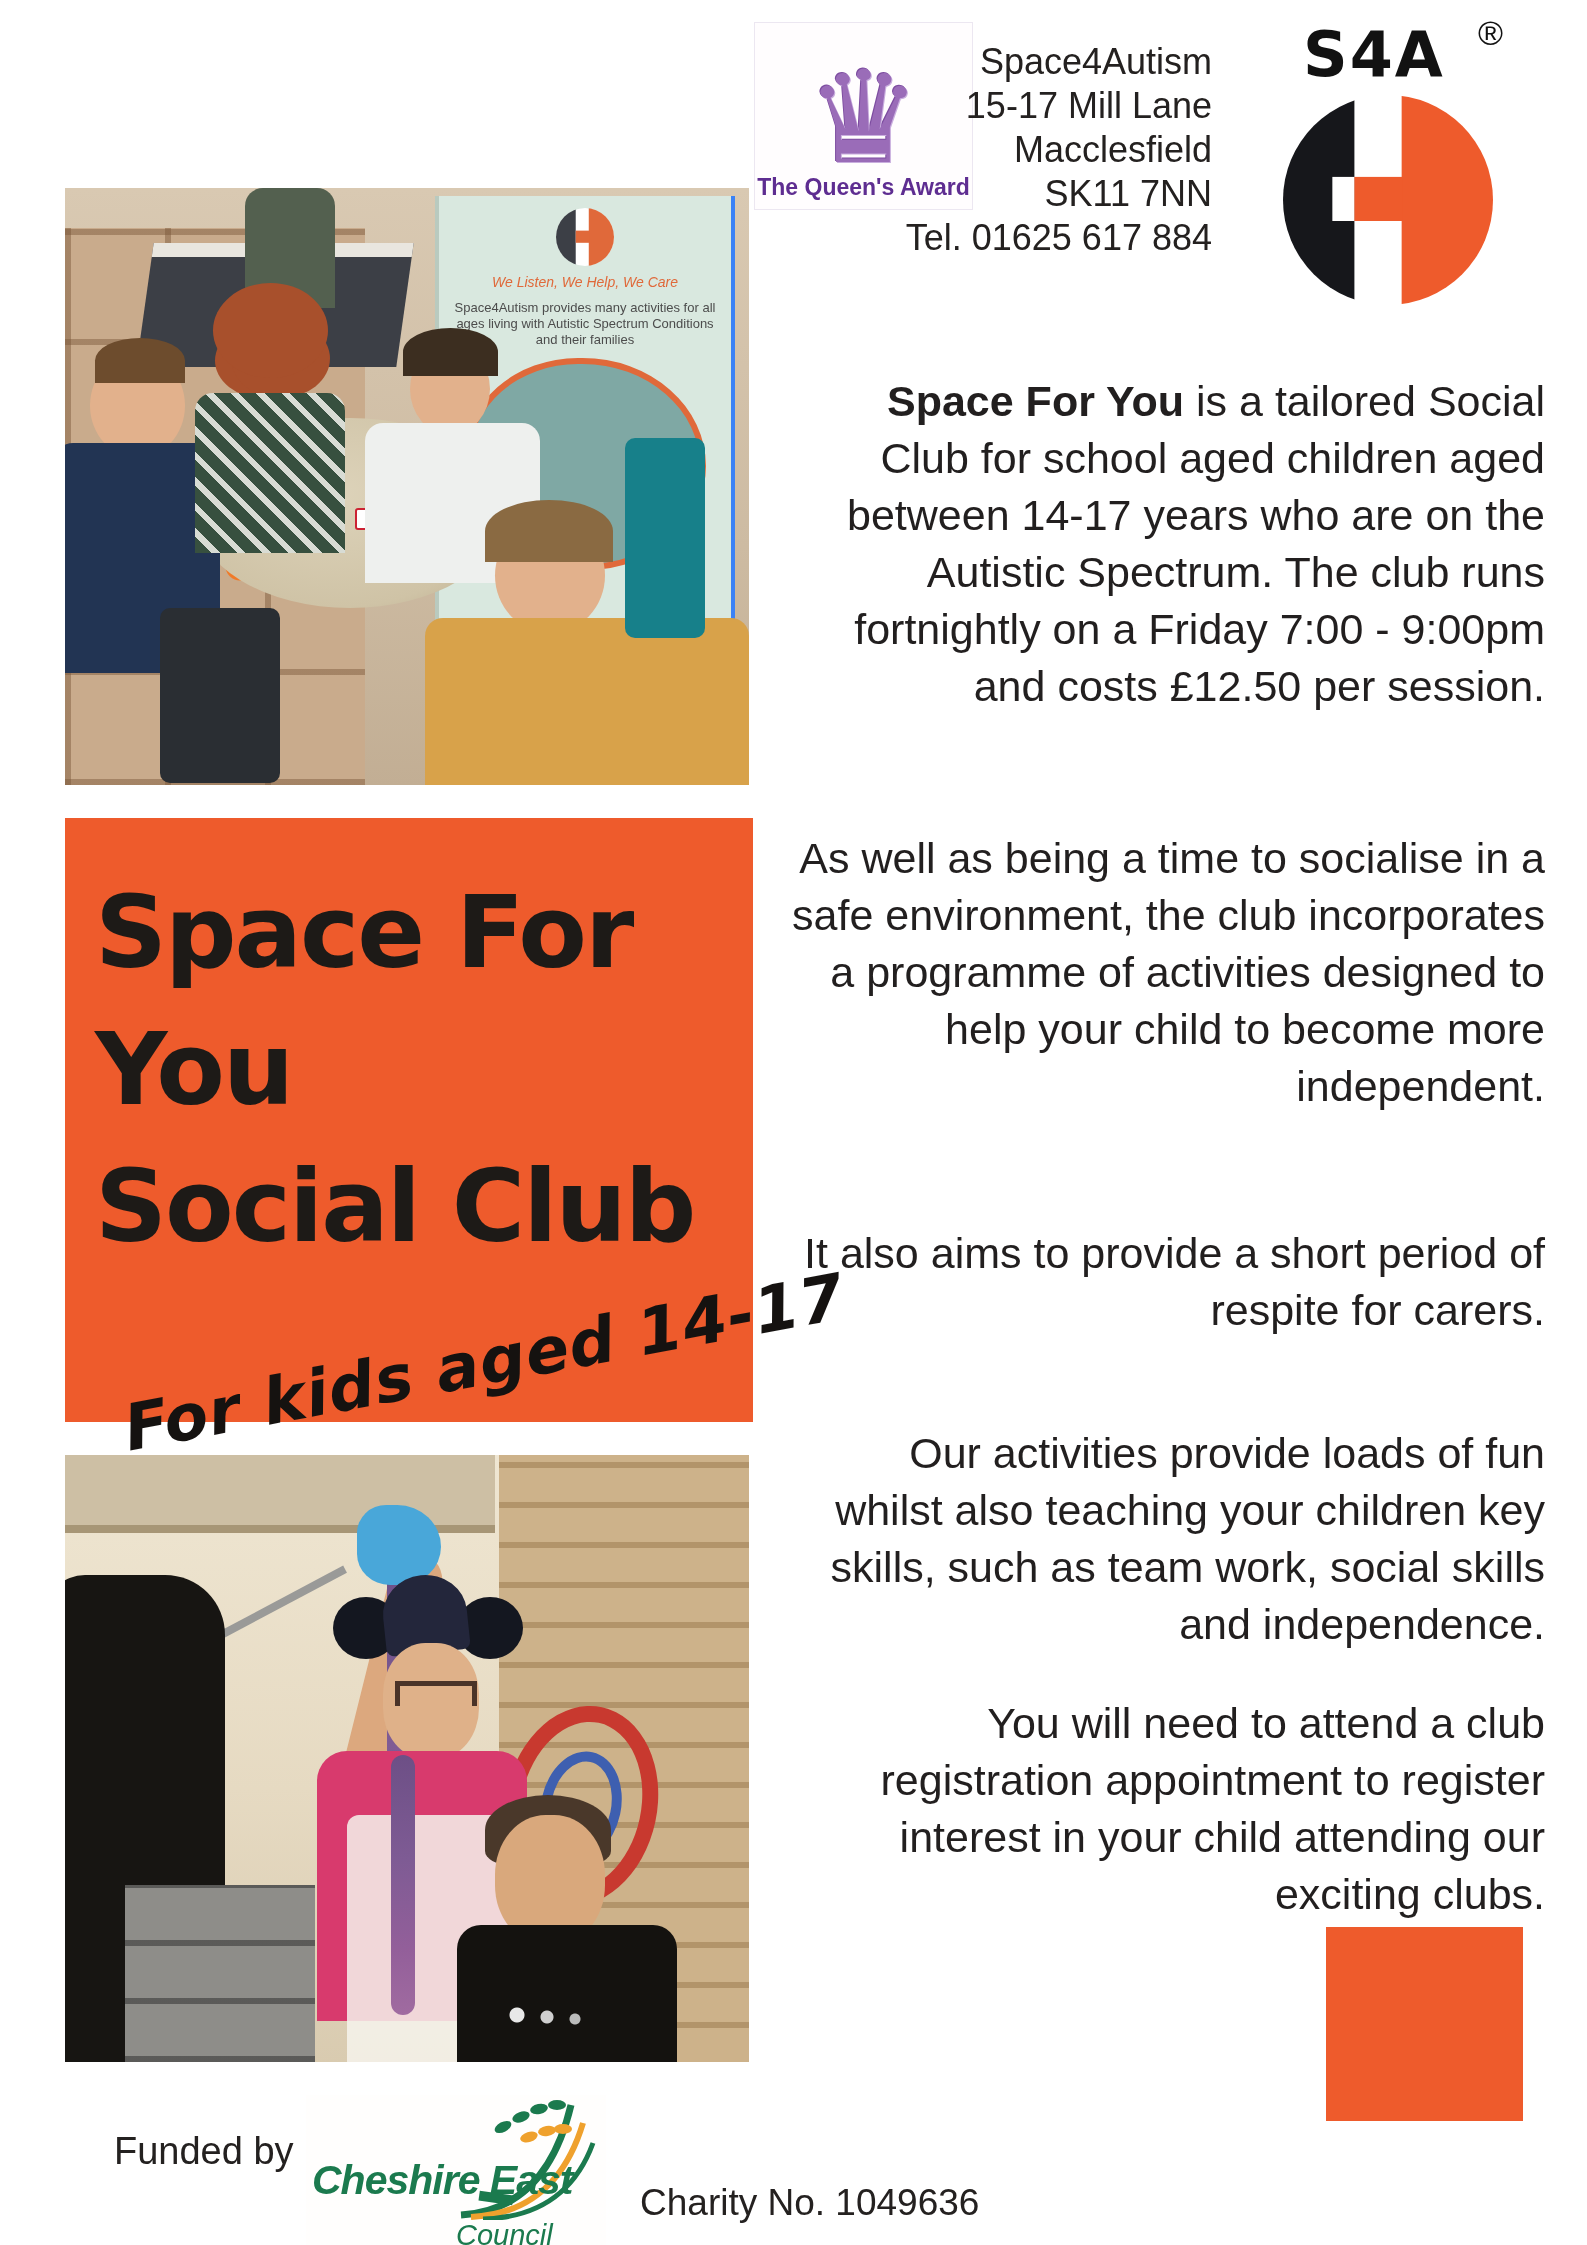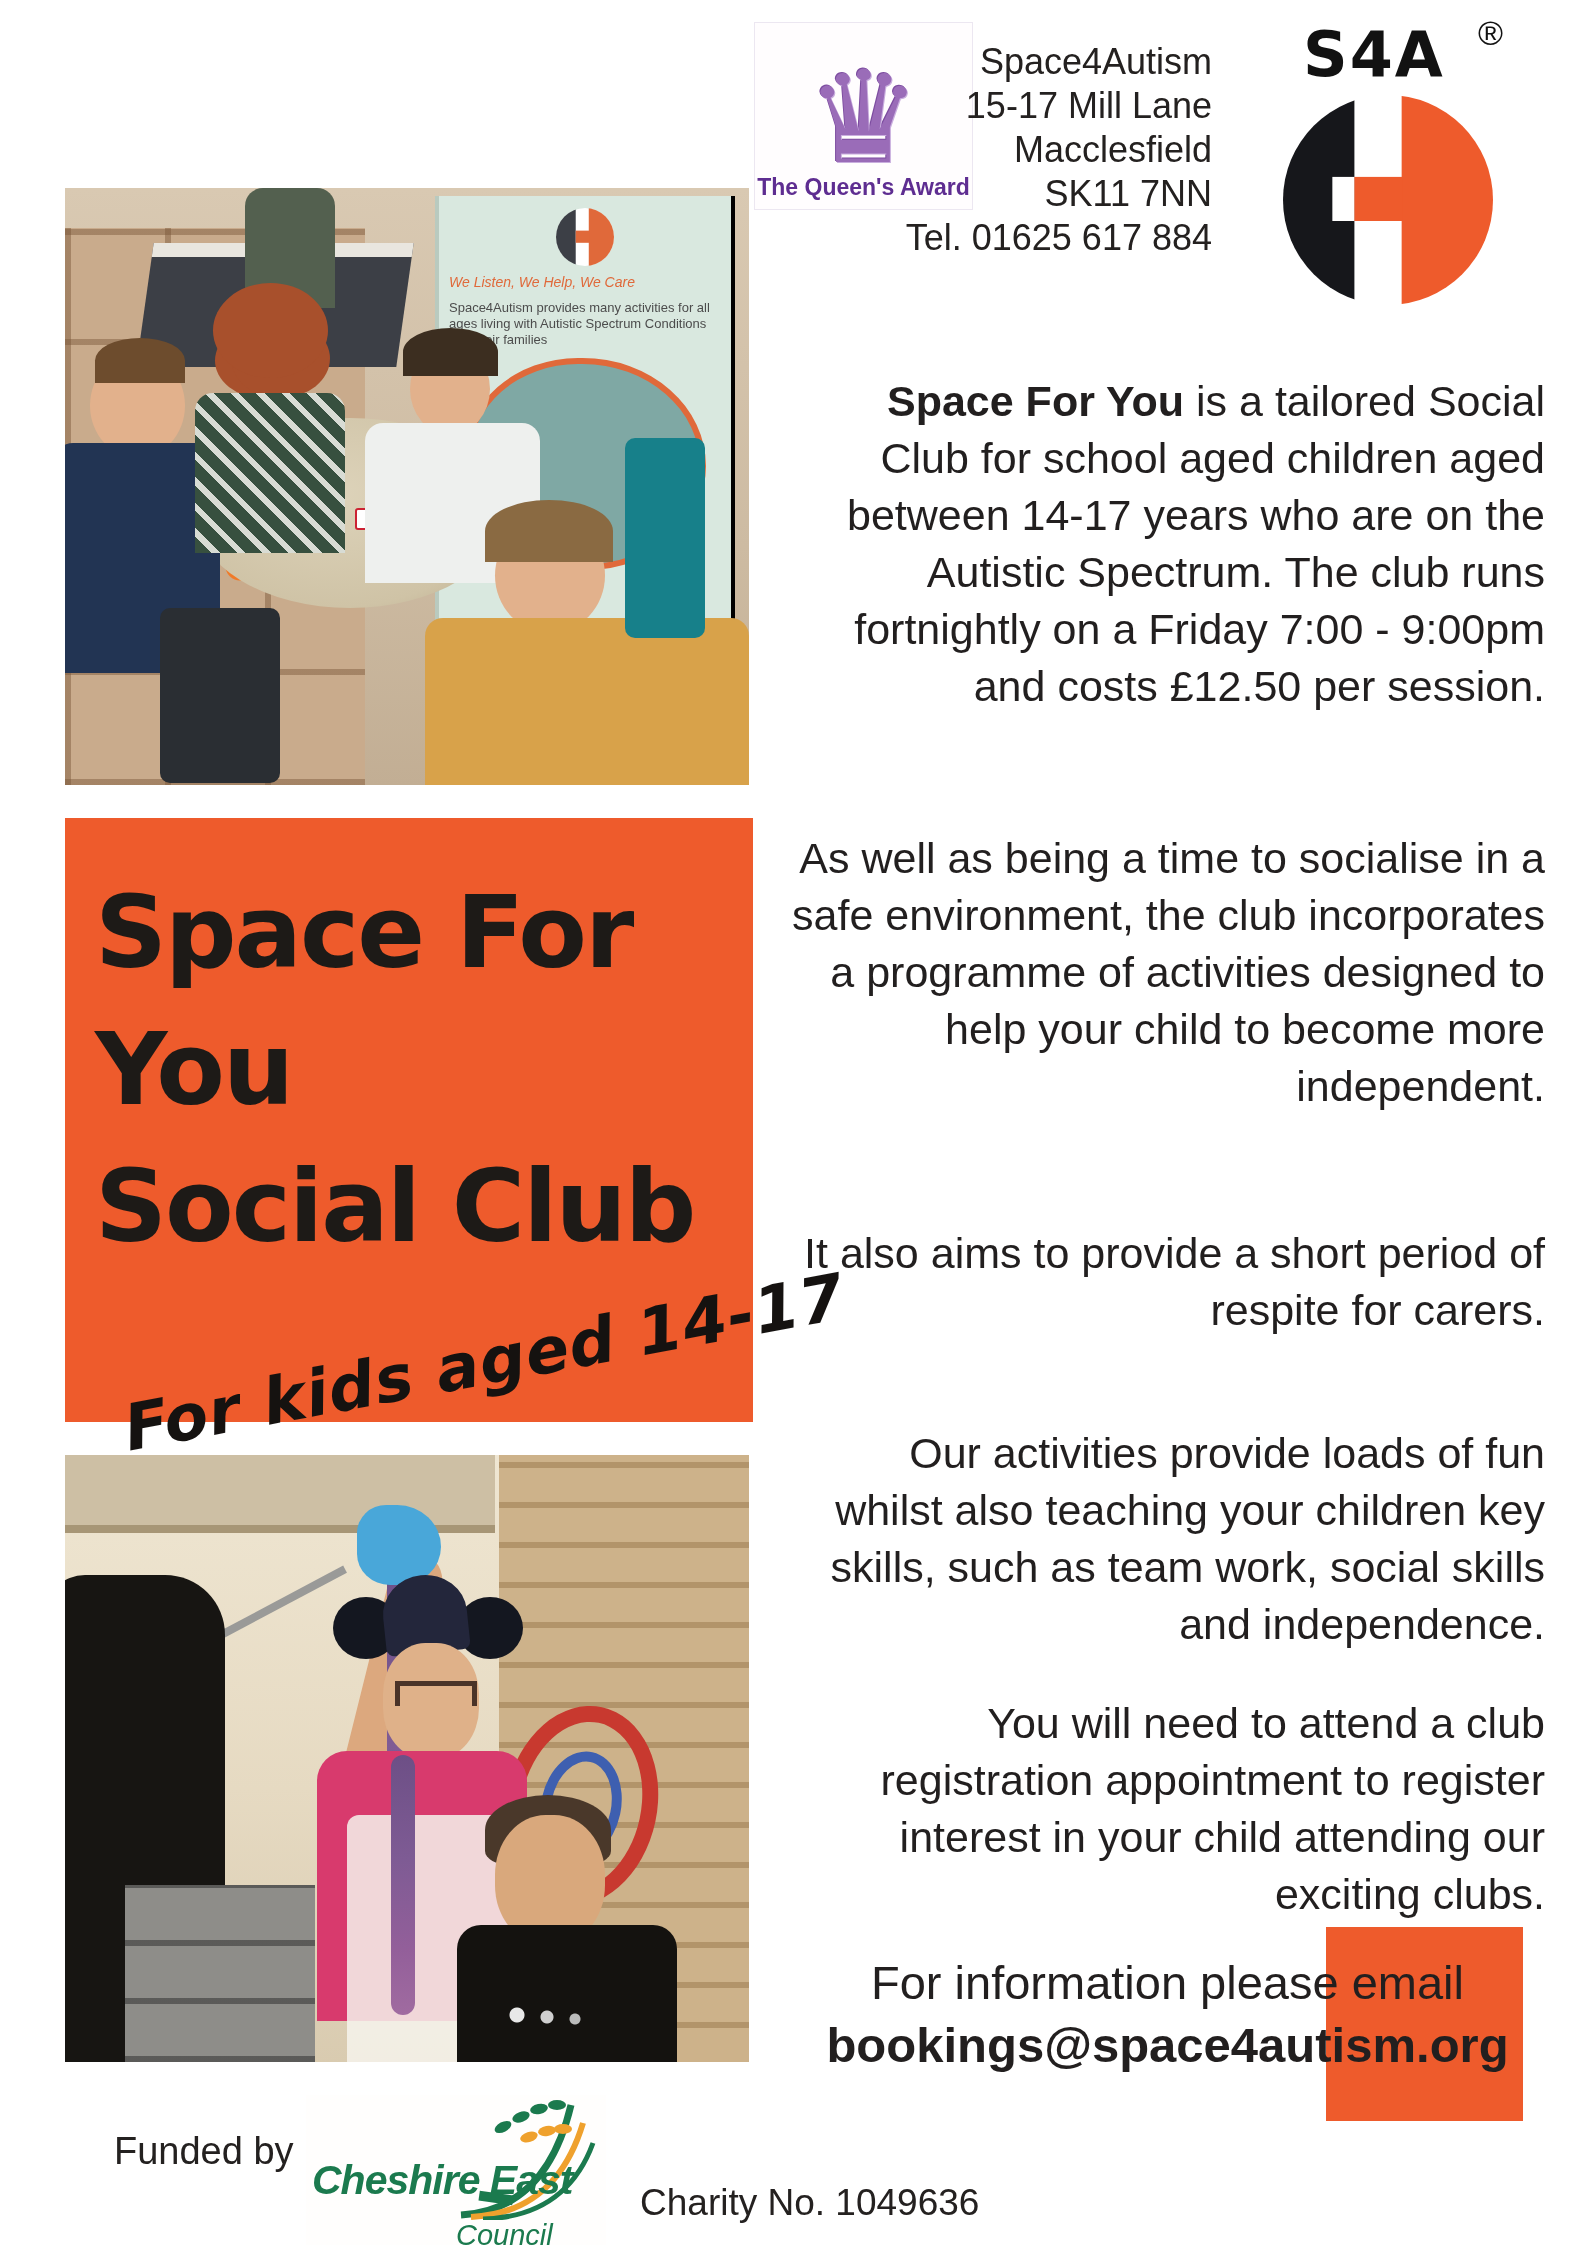--- a/index.html
+++ b/index.html
@@ -29,22 +29,22 @@
   
   .p1-wall{position:absolute;inset:0;background:linear-gradient(180deg,#d9c9b2 0%,#cdbba2 60%,#c2ae94 100%);}
   .p1-shelf{position:absolute;left:0;top:40px;width:300px;height:557px;background:#c9ab8c;
      background-image:repeating-linear-gradient(0deg,rgba(120,85,55,.45) 0 6px,transparent 6px 110px),
                       repeating-linear-gradient(90deg,rgba(120,85,55,.45) 0 6px,transparent 6px 100px);}
   .bottles{position:absolute;width:120px;height:46px;
      background-image:radial-gradient(circle at 15px 18px,#f07a28 14px,transparent 15px),
                       radial-gradient(circle at 55px 18px,#f07a28 14px,transparent 15px),
                       radial-gradient(circle at 95px 18px,#f07a28 14px,transparent 15px);}
   .p1-banner{position:absolute;left:370px;top:8px;width:300px;height:430px;background:#d9e8df;
-     border-left:4px solid #b9cabf;border-right:4px solid #000000;padding:12px 10px 0 10px;box-sizing:border-box;
-     }
+     border-left:4px solid #b9cabf;border-right:4px solid #3b82f6;padding:12px 10px 0 10px;box-sizing:border-box;
+     text-align:center;}
   .p1-banner .mini-logo{width:58px;height:58px;margin:0 auto;}
   .banner-tag{font-size:14px;color:#e0693a;font-style:italic;margin-top:8px;}
   .banner-body{font-size:13px;color:#4c4c4c;margin-top:10px;line-height:16px;}
   .banner-cloud{margin:10px auto 0;width:230px;height:200px;border-radius:48% 52% 50% 50%;
      border:6px solid #e0693a;background:#7fa8a4;}
   .p1-hockey{position:absolute;left:80px;top:55px;width:260px;height:110px;background:#3c3f46;
      border-top:14px solid #e9e6df;transform:skewX(-8deg);}
   .p1-table{position:absolute;left:130px;top:230px;width:310px;height:190px;border-radius:50%;
      background:radial-gradient(ellipse at 45% 40%,#ddd3ba 0%,#cfc3a6 70%,#b8a98a 100%);}
   .card{position:absolute;width:26px;height:18px;border-radius:3px;background:#fff;border:2px solid #c23;}
@@ -233,24 +233,20 @@
   </div>
 
   <div class="abs para" id="p1"><span class="lead">Space For You</span><span> is a tailored Social Club for school aged children aged between 14-17 years who are on the Autistic Spectrum. The club runs fortnightly on a Friday 7:00 - 9:00pm and costs £12.50 per session.</span></div>
 
   <div class="abs para" id="p2">As well as being a time to socialise in a safe environment, the club incorporates a programme of activities designed to help your child to become more independent.</div>
   <div class="abs para" id="p3">It also aims to provide a short period of respite for carers.</div>
   <div class="abs para" id="p4">Our activities provide loads of fun whilst also teaching your children key skills, such as team work, social skills and independence.</div>
   <div class="abs para" id="p5">You will need to attend a club registration appointment to register interest in your child attending our exciting clubs.</div>
 
   <div class="abs" id="orange-square"></div>
-  <div class="abs" id="contact">
-    <div>For information please email</div>
-    <div id="contact-email">bookings@space4autism.org</div>
-  </div>
 
   <div class="abs" id="funded">Funded by</div>
 
   <div class="abs" id="ce-logo">
     <svg width="150" height="125" viewBox="0 0 150 125" style="position:absolute;left:145px;top:0;">
       <path d="M10 120 Q95 115 120 10" fill="none" stroke="#1b7a4e" stroke-width="7"></path>
       <path d="M20 122 Q105 118 132 28" fill="none" stroke="#efa12d" stroke-width="6"></path>
       <path d="M32 124 Q115 122 142 48" fill="none" stroke="#1b7a4e" stroke-width="5"></path>
       <g fill="#1b7a4e">
         <ellipse cx="70" cy="22" rx="9" ry="5" transform="rotate(-20 70 22)"></ellipse>

